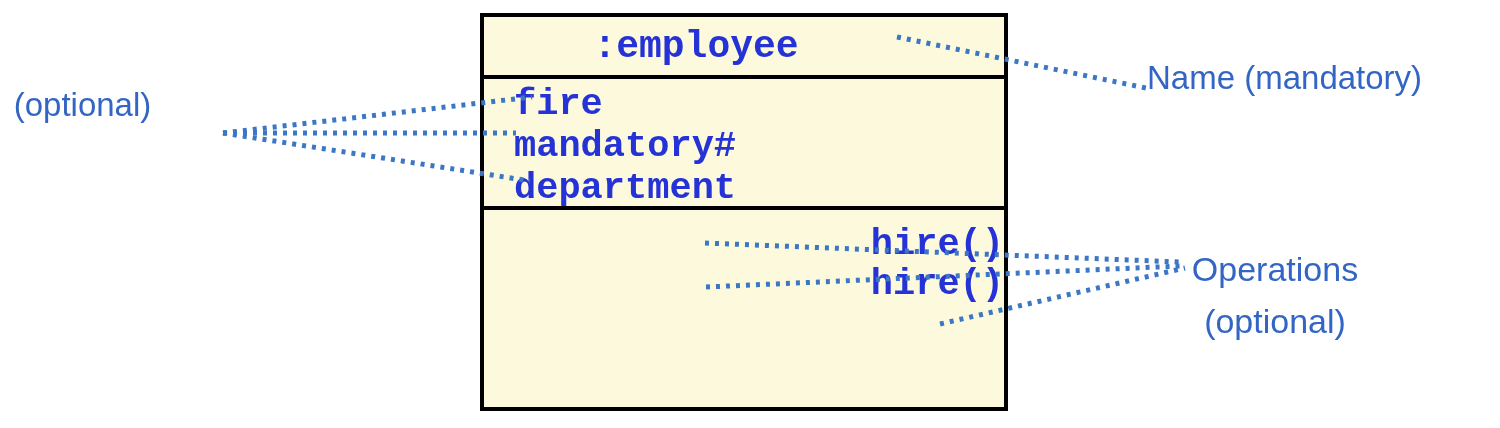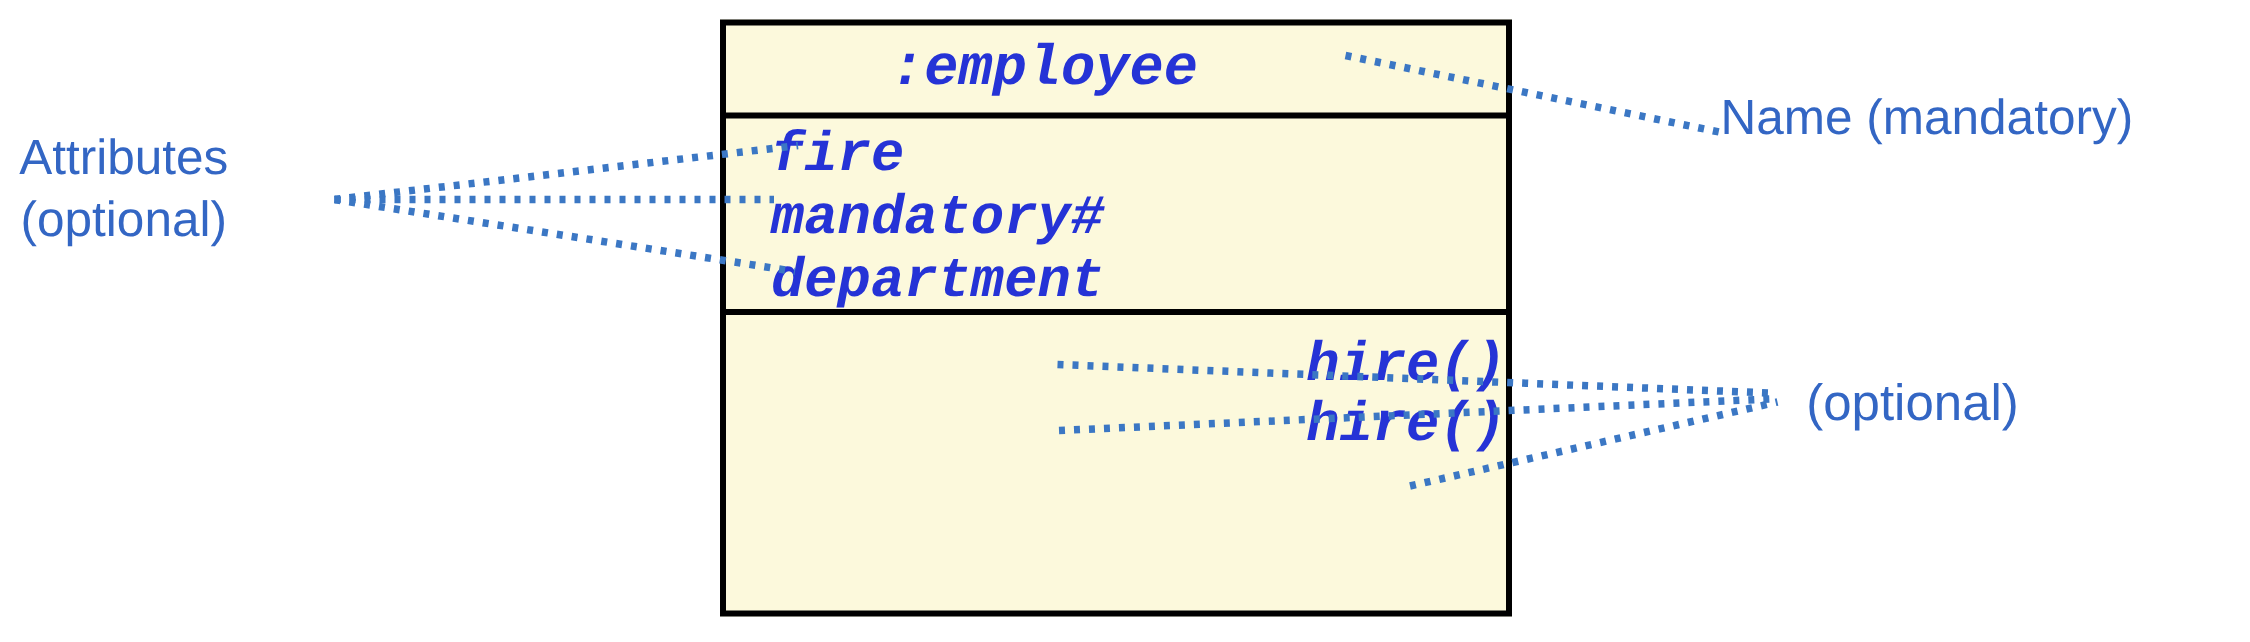--- a/index.html
+++ b/index.html
@@ -33,21 +33,20 @@
     height: 398px;
     box-sizing: border-box;
     border: 4px solid var(--box-border);
     background: var(--box-fill);
     z-index: 1;
     display: flex;
     flex-direction: column;
   }
   .compartment {
     box-sizing: border-box;
-    font-style: italic;
   }
   .compartment.title {
     height: 62px;
     border-bottom: 4px solid var(--box-border);
     display: flex;
     align-items: center;
     justify-content: center;
   }
   .compartment.title .obj-name {
     position: relative;
@@ -131,29 +130,29 @@
     <line x1="223" y1="133" x2="532" y2="97"></line>
     <line x1="223" y1="133" x2="516" y2="133"></line>
     <line x1="223" y1="133" x2="530" y2="181"></line>
     <line x1="897" y1="37" x2="1146" y2="88"></line>
     <line x1="705" y1="243" x2="1180" y2="262"></line>
     <line x1="706" y1="287" x2="1180" y2="266"></line>
     <line x1="940" y1="324" x2="1185" y2="268"></line>
   </svg>
 
   <div class="callout attributes">
-    <div>Attributes</div>
     <div>(optional)</div>
   </div>
 
   <div class="callout name">
     <div>Name (mandatory)</div>
   </div>
 
   <div class="callout operations">
+    <div>Operations</div>
     <div>(optional)</div>
   </div>
 
   <div class="object-box">
     <div class="compartment title">
       <span class="obj-name">:employee</span>
     </div>
     <div class="compartment attrs">
       <div class="mono-line">fire</div>
       <div class="mono-line">mandatory#</div>

